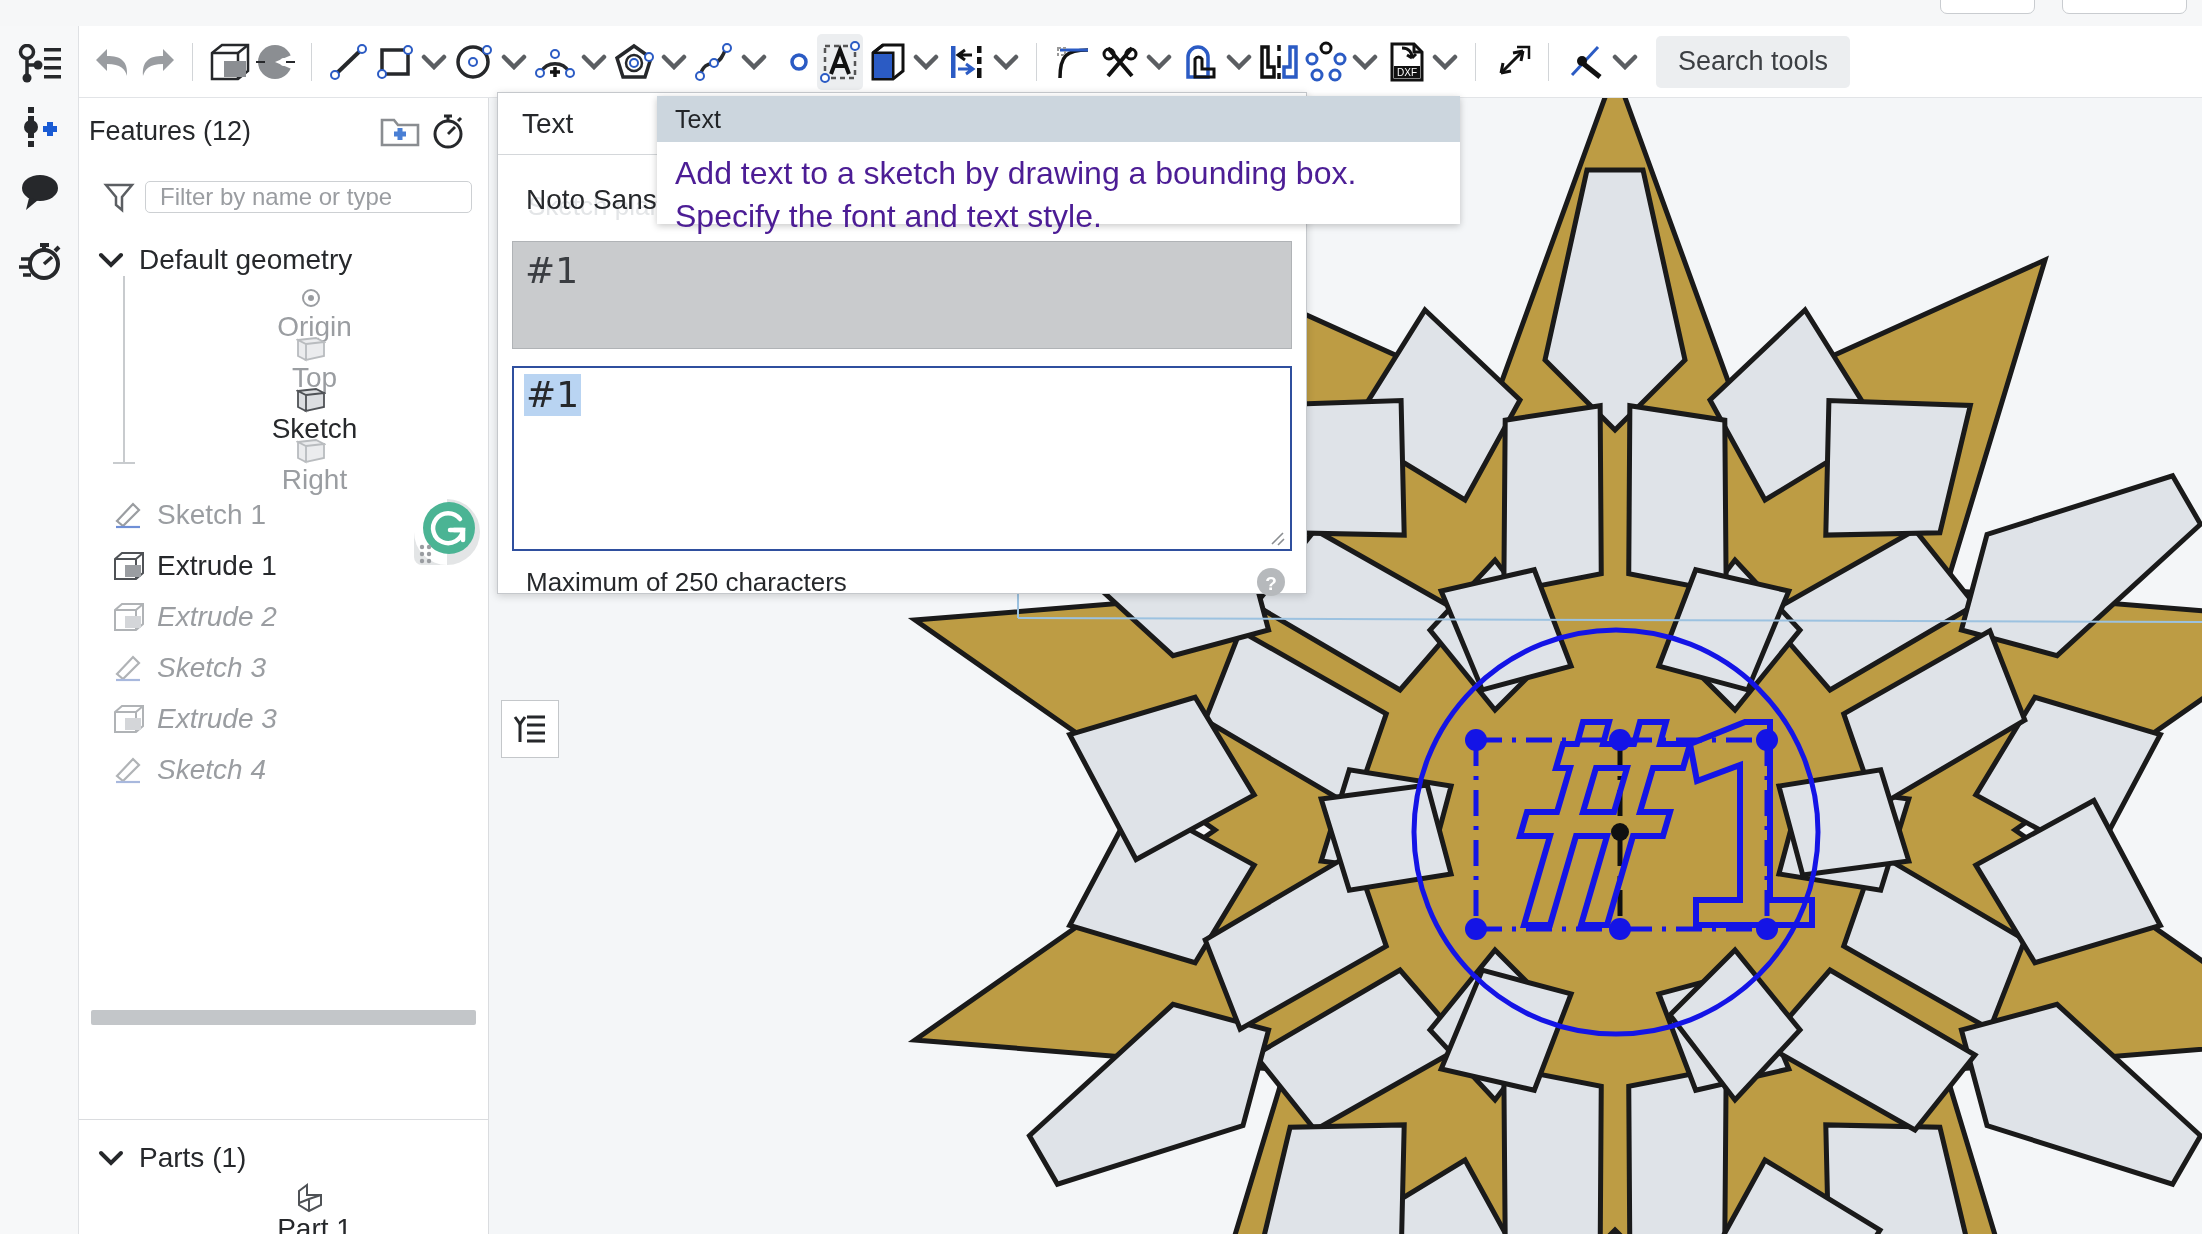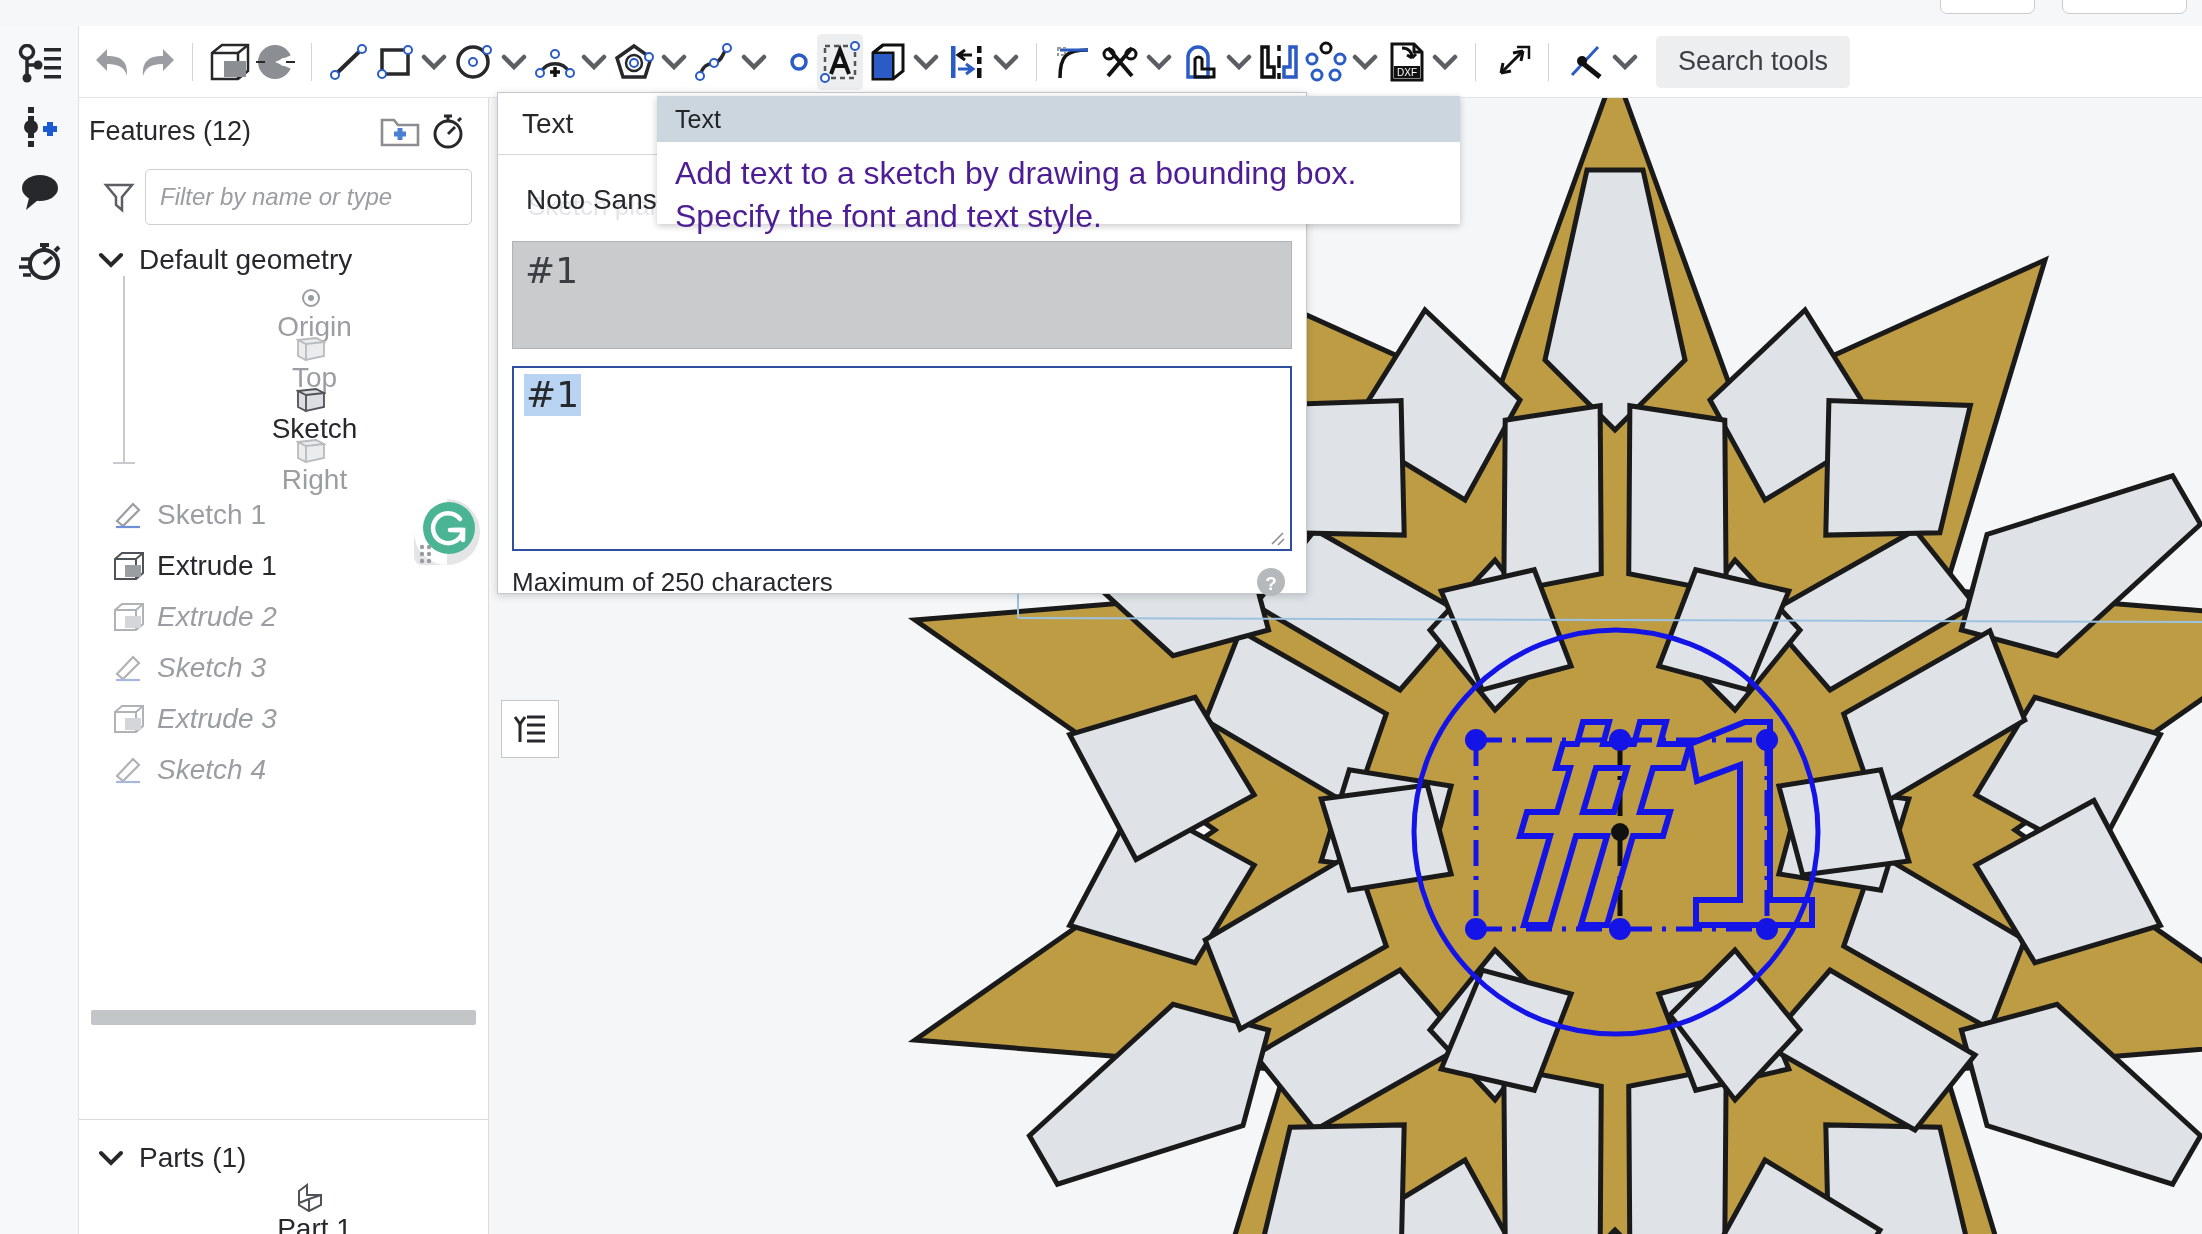--- a/index.html
+++ b/index.html
@@ -68,22 +68,22 @@
   #fp-header {
     height:66px; display:flex; align-items:center; padding:0 16px 0 10px;
     flex:0 0 auto;
   }
   #fp-title { font-size:27px; color:#26282b; font-weight:400; }
   .fp-hicon { width:48px; height:48px; display:flex; align-items:center; justify-content:center; }
   #fp-filter-row {
     height:66px; display:flex; align-items:center; padding:0 16px 0 14px; flex:0 0 auto;
   }
   #fp-filter-input {
-    flex:1; height:56px; border:1px solid #cdd0d3; border-radius:5px;
-    background:#fff; font-size:24px; color:#9a9da1; font-style:italic;
+    flex:1; height:32px; border:1px solid #cdd0d3; border-radius:5px;
+    background:#fff; font-size:24px; color:#9a9da1; 
     display:flex; align-items:center; padding:0 14px;
   }
   #fp-tree { flex:1; overflow:hidden; padding-top:4px; position:relative; }
   .tree-row {
     height:51px; display:flex; align-items:center; position:relative;
     font-size:28px; color:#26282b; padding-left:12px;
   }
   .tree-row.child { padding-left:54px;flex-direction:column; }
   .tree-row.dim { color:#9a9da1; }
   .tree-row.rolled { color:#9a9da1; font-style:italic; }
@@ -135,21 +135,21 @@
   }
   #td-ta-text {
     display:inline-block; font-size:36px; color:#26282b; background:#b9d4f2;
     font-family:"DejaVu Sans", sans-serif; line-height:1.1; padding:1px 2px;
   }
   #td-resize {
     position:absolute; right:5px; bottom:3px; width:16px; height:16px;
   }
   #td-footer {
     position:relative; height:62px; display:flex; align-items:center;
-    padding:0 16px 0 14px; font-size:26px; color:#26282b;
+    padding:0 16px 0 14px; font-size:26px; color:#26282b;margin-left:14px;
   }
   #td-help {
     position:absolute; right:18px; top:14px; width:34px; height:34px;
   }
 
   
   #tooltip {
     position:absolute; left:657px; top:96px; width:803px; height:128px;
     background:#ffffff; z-index:60; box-shadow:0 2px 7px rgba(0,0,0,.22);
   }

